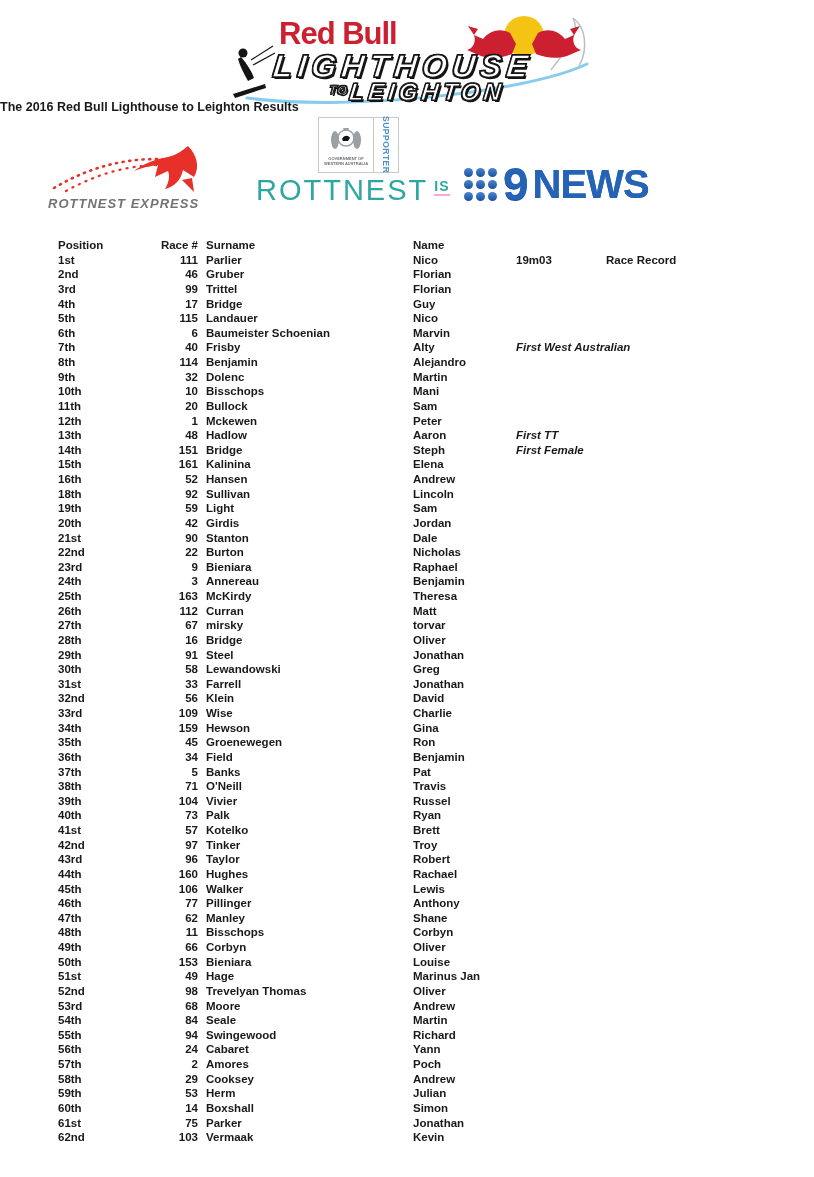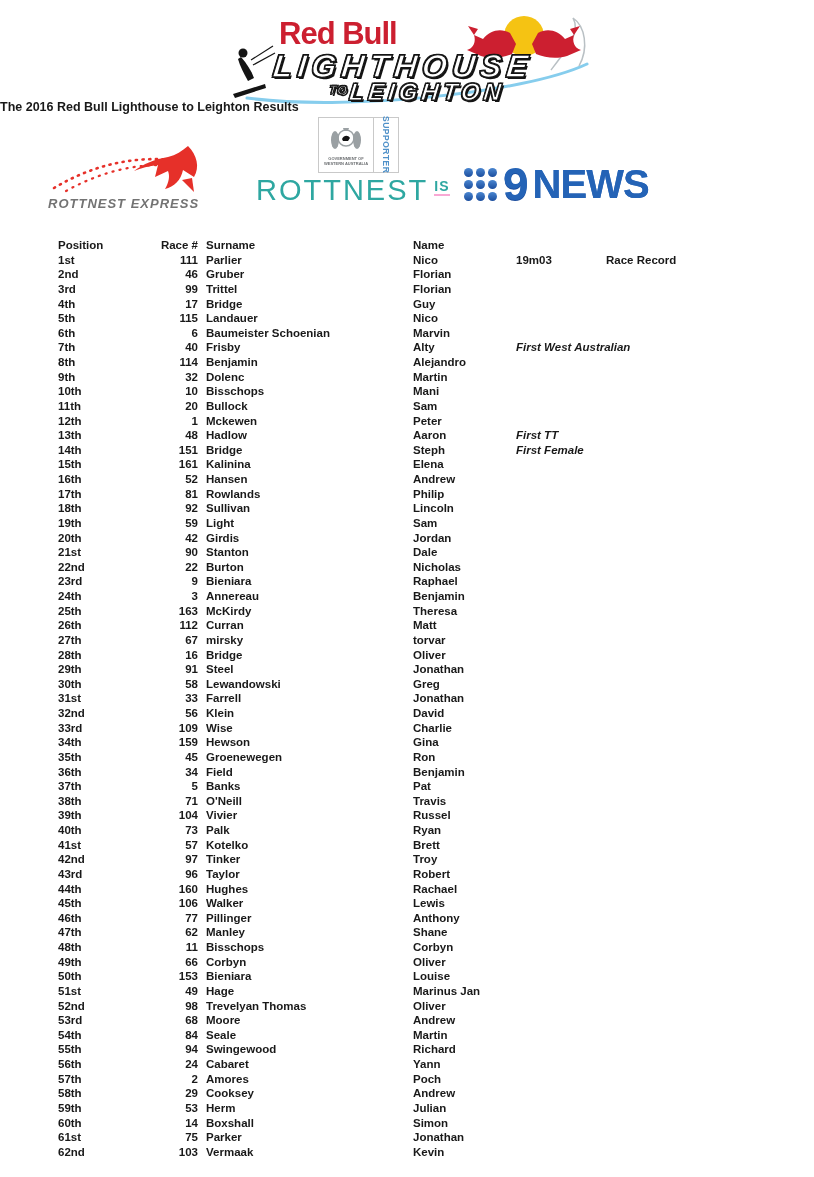--- a/index.html
+++ b/index.html
@@ -263,28 +263,20 @@
       </div>
       <div class="trow">
         <div class="cell">16th</div>
         <div class="cell num">52</div>
         <div class="cell surname">Hansen</div>
         <div class="cell">Andrew</div>
         <div class="cell"></div>
         <div class="cell"></div>
       </div>
       <div class="trow">
-        <div class="cell">17th</div>
-        <div class="cell num">81</div>
-        <div class="cell surname">Rowlands</div>
-        <div class="cell">Philip</div>
-        <div class="cell"></div>
-        <div class="cell"></div>
-      </div>
-      <div class="trow">
         <div class="cell">18th</div>
         <div class="cell num">92</div>
         <div class="cell surname">Sullivan</div>
         <div class="cell">Lincoln</div>
         <div class="cell"></div>
         <div class="cell"></div>
       </div>
       <div class="trow">
         <div class="cell">19th</div>
         <div class="cell num">59</div>

